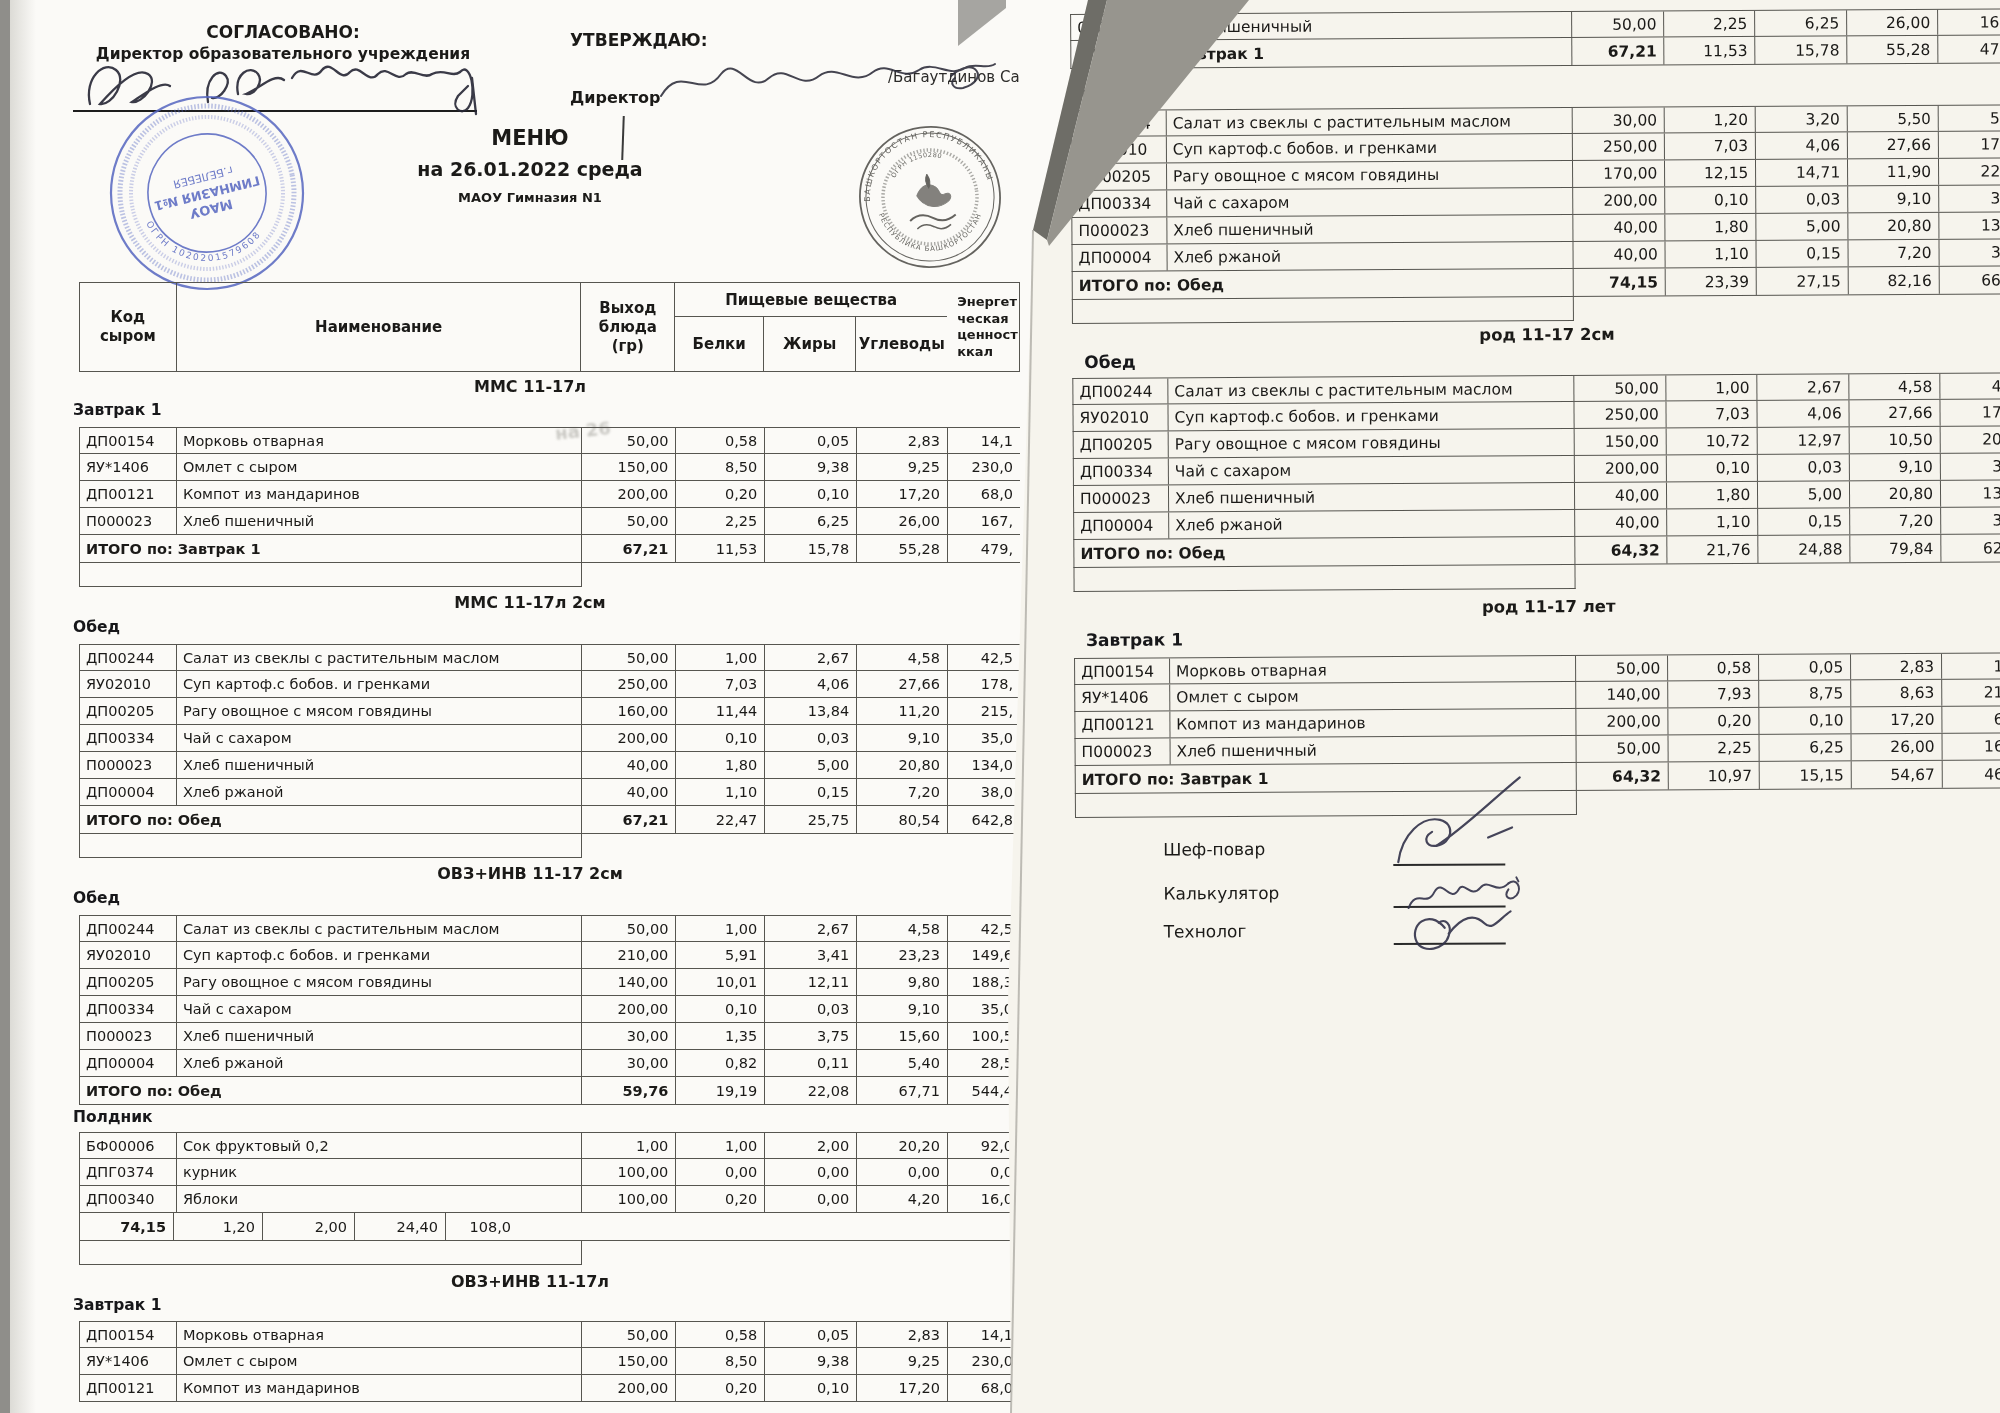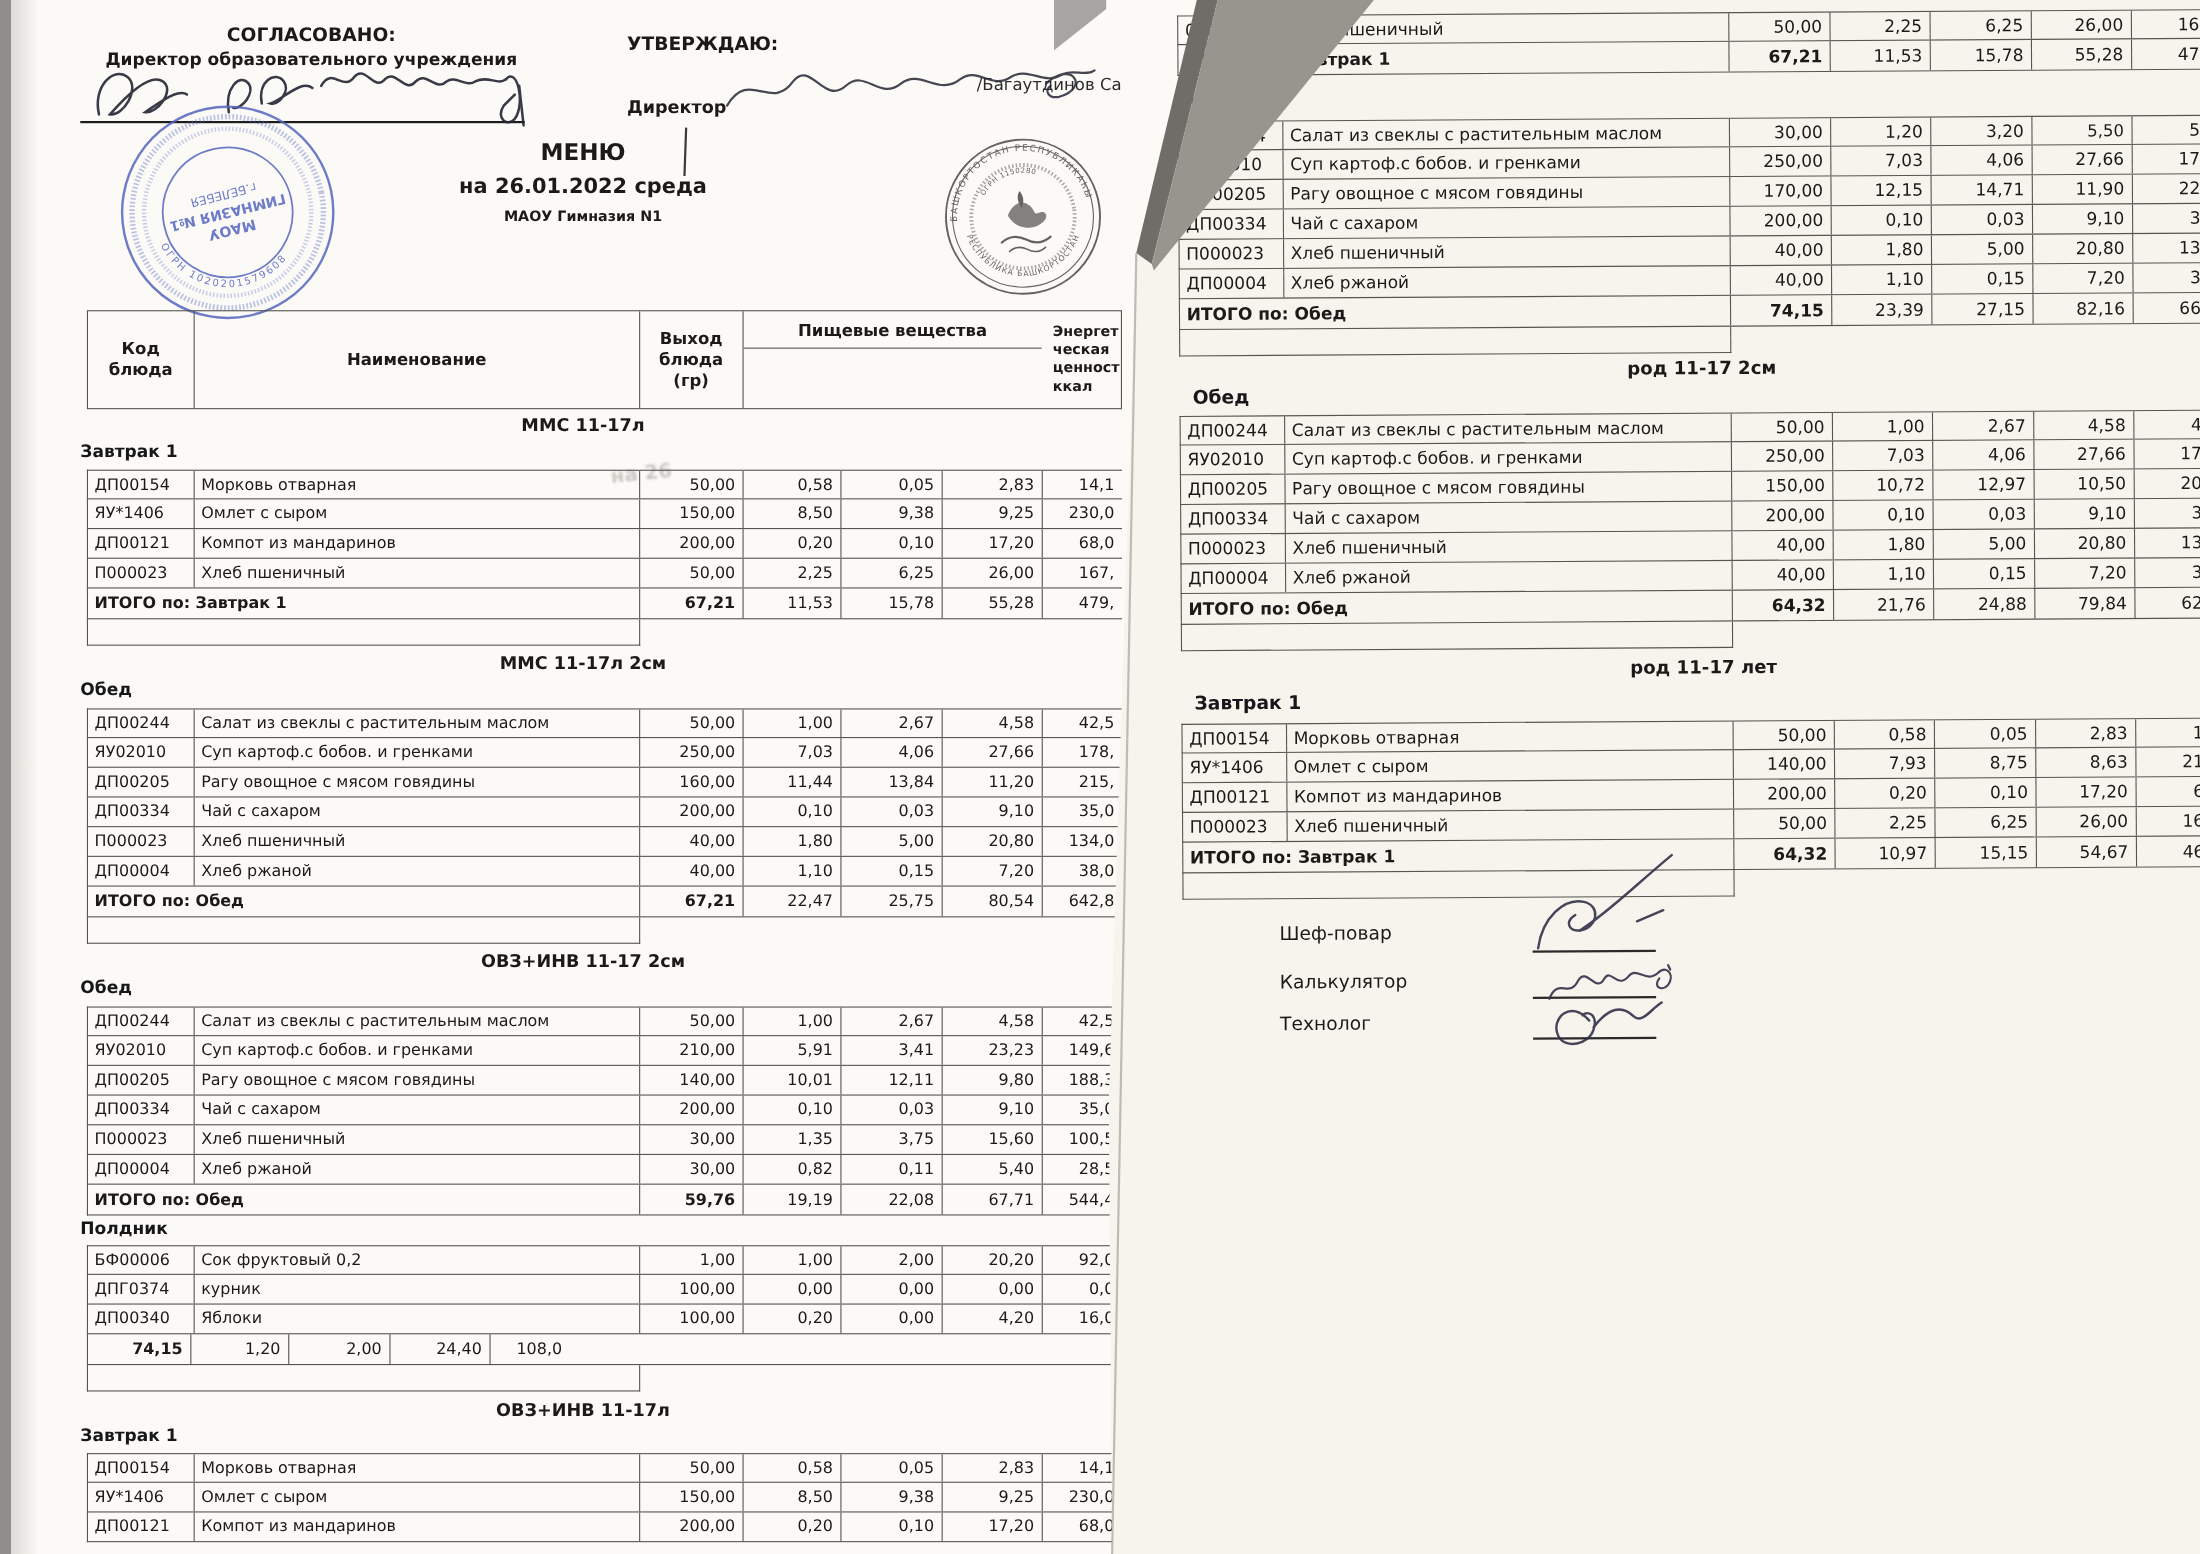--- a/index.html
+++ b/index.html
@@ -129,27 +129,32 @@
           <path d="M62,72 c6,-10 14,-12 20,-6 c4,4 2,10 8,8 c6,-2 8,4 2,8 c-10,6 -24,4 -30,-10" fill="#44433e" opacity="0.8"></path>
           <path d="M75,52 q4,8 0,14 q-4,-8 0,-14" fill="#44433e"></path>
           <path d="M52,96 q11,-8 23,0 q11,8 23,0" stroke-width="2"></path>
           <path d="M58,105 q8,-6 17,0 q8,6 17,0" stroke-width="1.5"></path>
         </g>
       </g>
     </svg>
 
     <div class="hdr" style="left:69px;top:282px;width:941px;height:90px;">
       <div class="hcell" style="width:97px;">Код
-блюда</div>
+сыром</div>
       <div class="hcell" style="width:406px;">Наименование</div>
       <div class="hcell" style="width:94px;">Выход
 блюда
 (гр)</div>
       <div class="hgroup" style="width:272px;">
         <div class="gtop" style="height:34px;">Пищевые вещества</div>
+        <div class="gbot">
+          <div class="hcell" style="width:89px;">Белки</div>
+          <div class="hcell" style="width:92px;">Жиры</div>
+          <div class="hcell" style="width:91px;">Углеводы</div>
+        </div>
       </div>
       <div class="hcell henergy" style="width:72px;">Энергет
 ческая
 ценност
 ккал</div>
     </div>
 
     <div class="ttl" style="left:520px;top:377px;">ММС 11-17л</div>
     <div class="lbl" style="left:63px;top:401px;">Завтрак 1</div>
     <div class="tbl" id="lt0" style="left: 69px; top: 427px; width: 941px;">

